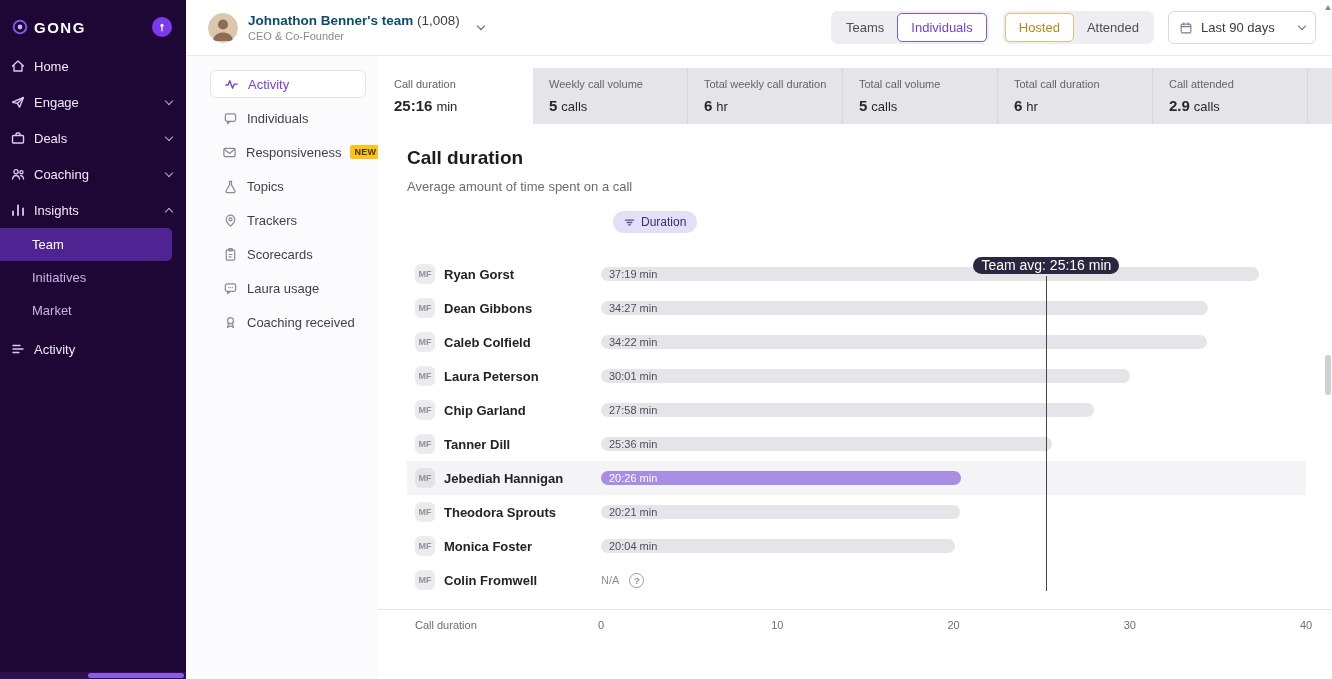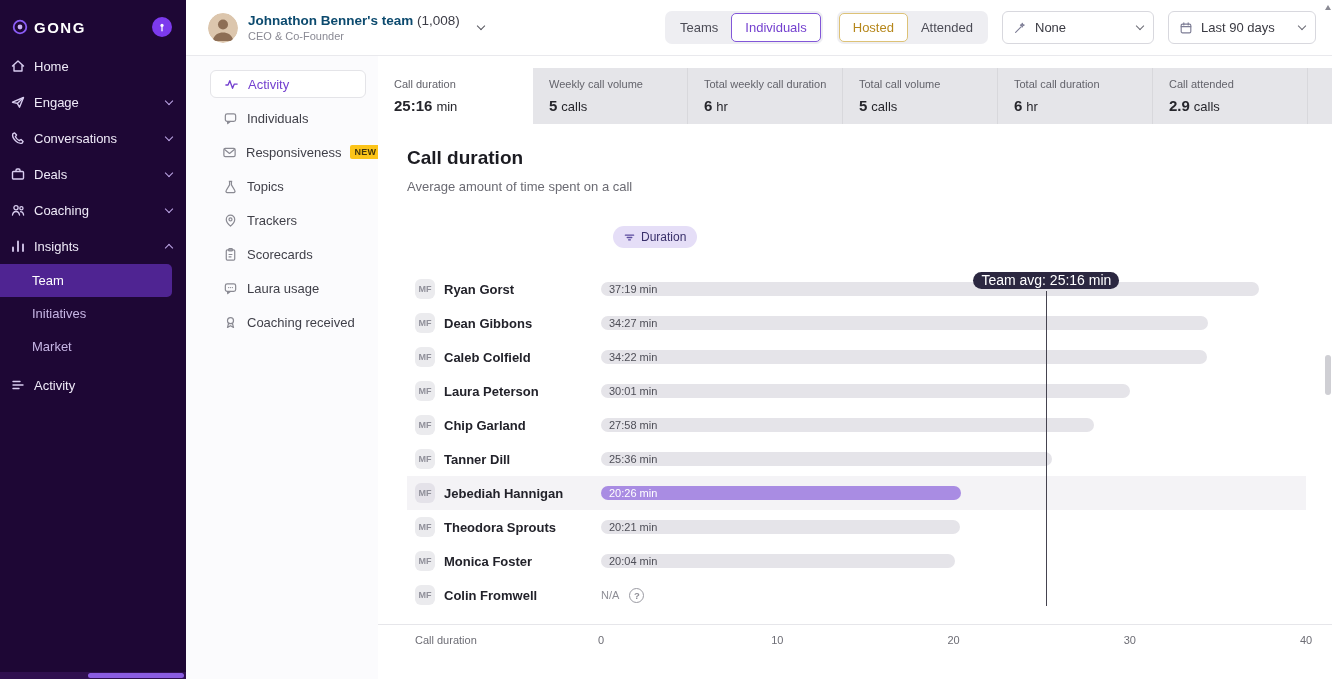--- a/index.html
+++ b/index.html
@@ -65,21 +65,21 @@
   .tab-label { font-size:11px; color:#63636b; margin-bottom:7px; white-space:nowrap; overflow:hidden; }
   .tab-value { font-size:15px; font-weight:700; color:#26262c; }
   .tab-unit { font-size:13px; font-weight:400; color:#26262c; margin-left:4px; }
   .tab-filler { flex:1; background:#e5e5e9; }
 
   .panel { flex:1; padding:22px 26px 0 29px; min-height:0; }
   .panel h1 { font-size:19px; font-weight:700; color:#1c1c22; line-height:24px; }
   .subtitle { font-size:13px; color:#6b6b73; margin-top:8px; line-height:17px; }
   .based { font-size:11.5px; color:#6f6f77; margin-top:12px; line-height:14px; }
   .based b { color:#2a2a31; }
-  .chip-row { margin-top:31px; margin-left:206px; }
+  .chip-row { margin-top:16px; margin-left:206px; }
   .chip { display:inline-flex; align-items:center; gap:6px; height:22px; padding:0 11px; border:none; border-radius:12px; background:#e5def7; color:#39306b; font-family:inherit; font-size:12px; font-weight:500; cursor:pointer; }
   .chip-icon { display:flex; color:#5b4b9e; }
 
   .chart { position:relative; margin-top:6px; }
   .overlay { position:absolute; left:194px; right:0; top:0; bottom:6px; pointer-events:none; }
   .avg-pill { position:absolute; top:0; transform:translateX(-50%); background:#2b2740; color:#fff; font-size:14px; line-height:17px; height:17px; padding:0 8px; border-radius:9px; white-space:nowrap; z-index:2; }
   .avg-line { position:absolute; top:19px; bottom:0; width:1px; background:#45434f; }
   .rows { margin-top:24px; }
   .crow { display:flex; align-items:center; height:34px; padding-left:8px; }
   .crow.hl { background:#f4f3f6; }
@@ -148,29 +148,20 @@
               <path d="M2.5 8.2 13.5 3.5 9.5 13.2 7.3 9.4z"></path>
               <path d="M7.3 9.4 13.5 3.5"></path>
             </svg>
           </span>
         <span>Engage</span>
         <span class="chev down"></span>
       </div>
       <div class="snav-item">
         <span class="sicon">
             <svg width="16" height="16" viewBox="0 0 16 16" fill="none" stroke="currentColor" stroke-width="1.4" stroke-linejoin="round">
-              <path d="M4.6 2.9 6.5 5 5.4 6.7a8.2 8.2 0 0 0 3.9 3.9L11 9.5l2.1 1.9-1 1.8c-1.9.6-4.6-.5-6.6-2.5S2.2 5.8 2.8 3.9z"></path>
-            </svg>
-          </span>
-        <span>Conversations</span>
-        <span class="chev down"></span>
-      </div>
-      <div class="snav-item">
-        <span class="sicon">
-            <svg width="16" height="16" viewBox="0 0 16 16" fill="none" stroke="currentColor" stroke-width="1.4" stroke-linejoin="round">
               <rect x="2.5" y="5.5" width="11" height="7.5" rx="1"></rect>
               <path d="M6 5.5V4.2A1.2 1.2 0 0 1 7.2 3h1.6A1.2 1.2 0 0 1 10 4.2v1.3"></path>
             </svg>
           </span>
         <span>Deals</span>
         <span class="chev down"></span>
       </div>
       <div class="snav-item">
         <span class="sicon">
             <svg width="16" height="16" viewBox="0 0 16 16" fill="none" stroke="currentColor" stroke-width="1.3" stroke-linecap="round">
@@ -240,30 +231,20 @@
 
       <div class="topbar-right">
         <div class="seg">
           <button class="seg-btn">Teams</button>
           <button class="seg-btn sel purple">Individuals</button>
         </div>
         <div class="seg">
           <button class="seg-btn sel amber">Hosted</button>
           <button class="seg-btn">Attended</button>
         </div>
-        <button class="dd filter">
-          <span class="dd-icon">
-              <svg width="14" height="14" viewBox="0 0 16 16" fill="none" stroke="currentColor" stroke-width="1.3" stroke-linecap="round" stroke-linejoin="round">
-                <path d="M3 13 9.2 6.8"></path>
-                <path d="m10.6 2.6.6 1.5 1.5.6-1.5.6-.6 1.5-.6-1.5-1.5-.6 1.5-.6z"></path>
-              </svg>
-            </span>
-          <span class="dd-val">None</span>
-          <span class="chev down"></span>
-        </button>
         <button class="dd date">
           <span class="dd-icon">
               <svg width="14" height="14" viewBox="0 0 16 16" fill="none" stroke="currentColor" stroke-width="1.3" stroke-linecap="round">
                 <rect x="2.5" y="3.5" width="11" height="10" rx="1.5"></rect>
                 <path d="M2.5 6.5h11M5.5 2v2.5M10.5 2v2.5"></path>
               </svg>
             </span>
           <span class="dd-val">Last 90 days</span>
           <span class="chev down"></span>
         </button>

